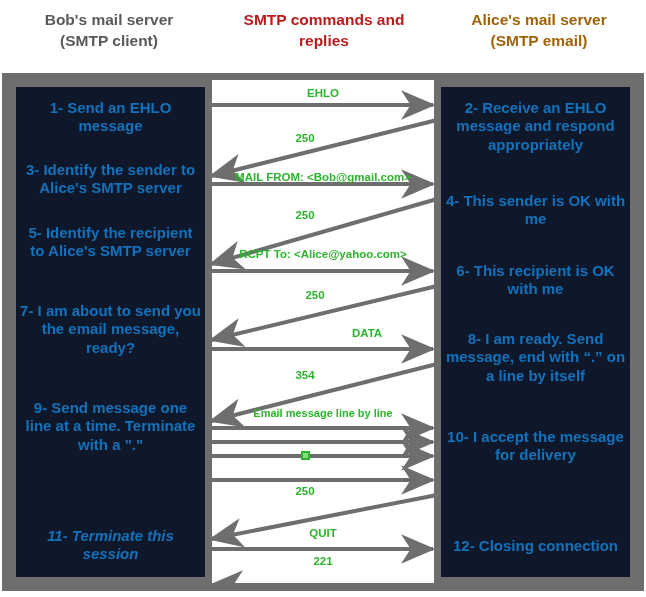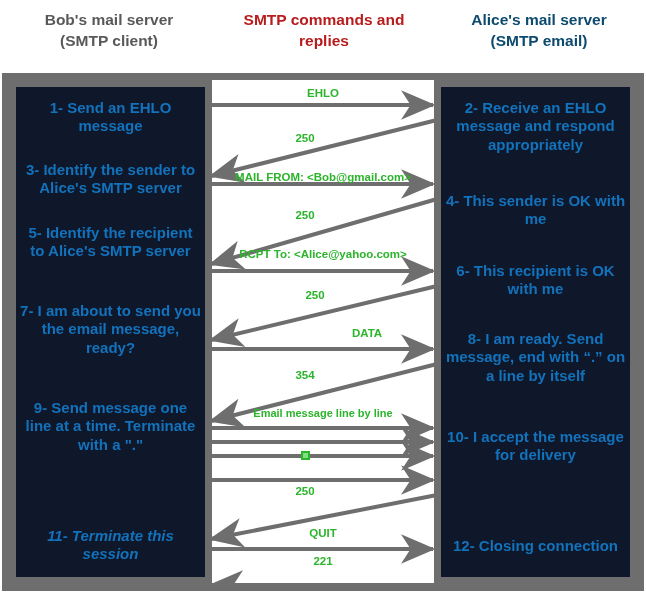--- a/index.html
+++ b/index.html
@@ -9,21 +9,21 @@
   }
 
   
   .headers{position:absolute;left:0;top:0;width:608px;height:73px;}
   .hdr{
     position:absolute;top:10px;text-align:center;
     font-size:15.5px;font-weight:bold;line-height:1.35;
   }
   .hdr-left{left:6px;width:206px;color:#595959;}
   .hdr-mid{left:214px;width:220px;color:#b91c1c;}
-  .hdr-right{left:436px;width:206px;color:#0c4a6e;}
+  .hdr-right{left:436px;width:206px;color:#a16207;}
 
   
   .frame{
     position:absolute;left:2px;top:73px;width:642px;height:518px;
     background:#ffffff;border:7px solid #6e6e6e;box-sizing:border-box;
   }
 
   
   .panel{
     position:absolute;top:80px;height:504px;

